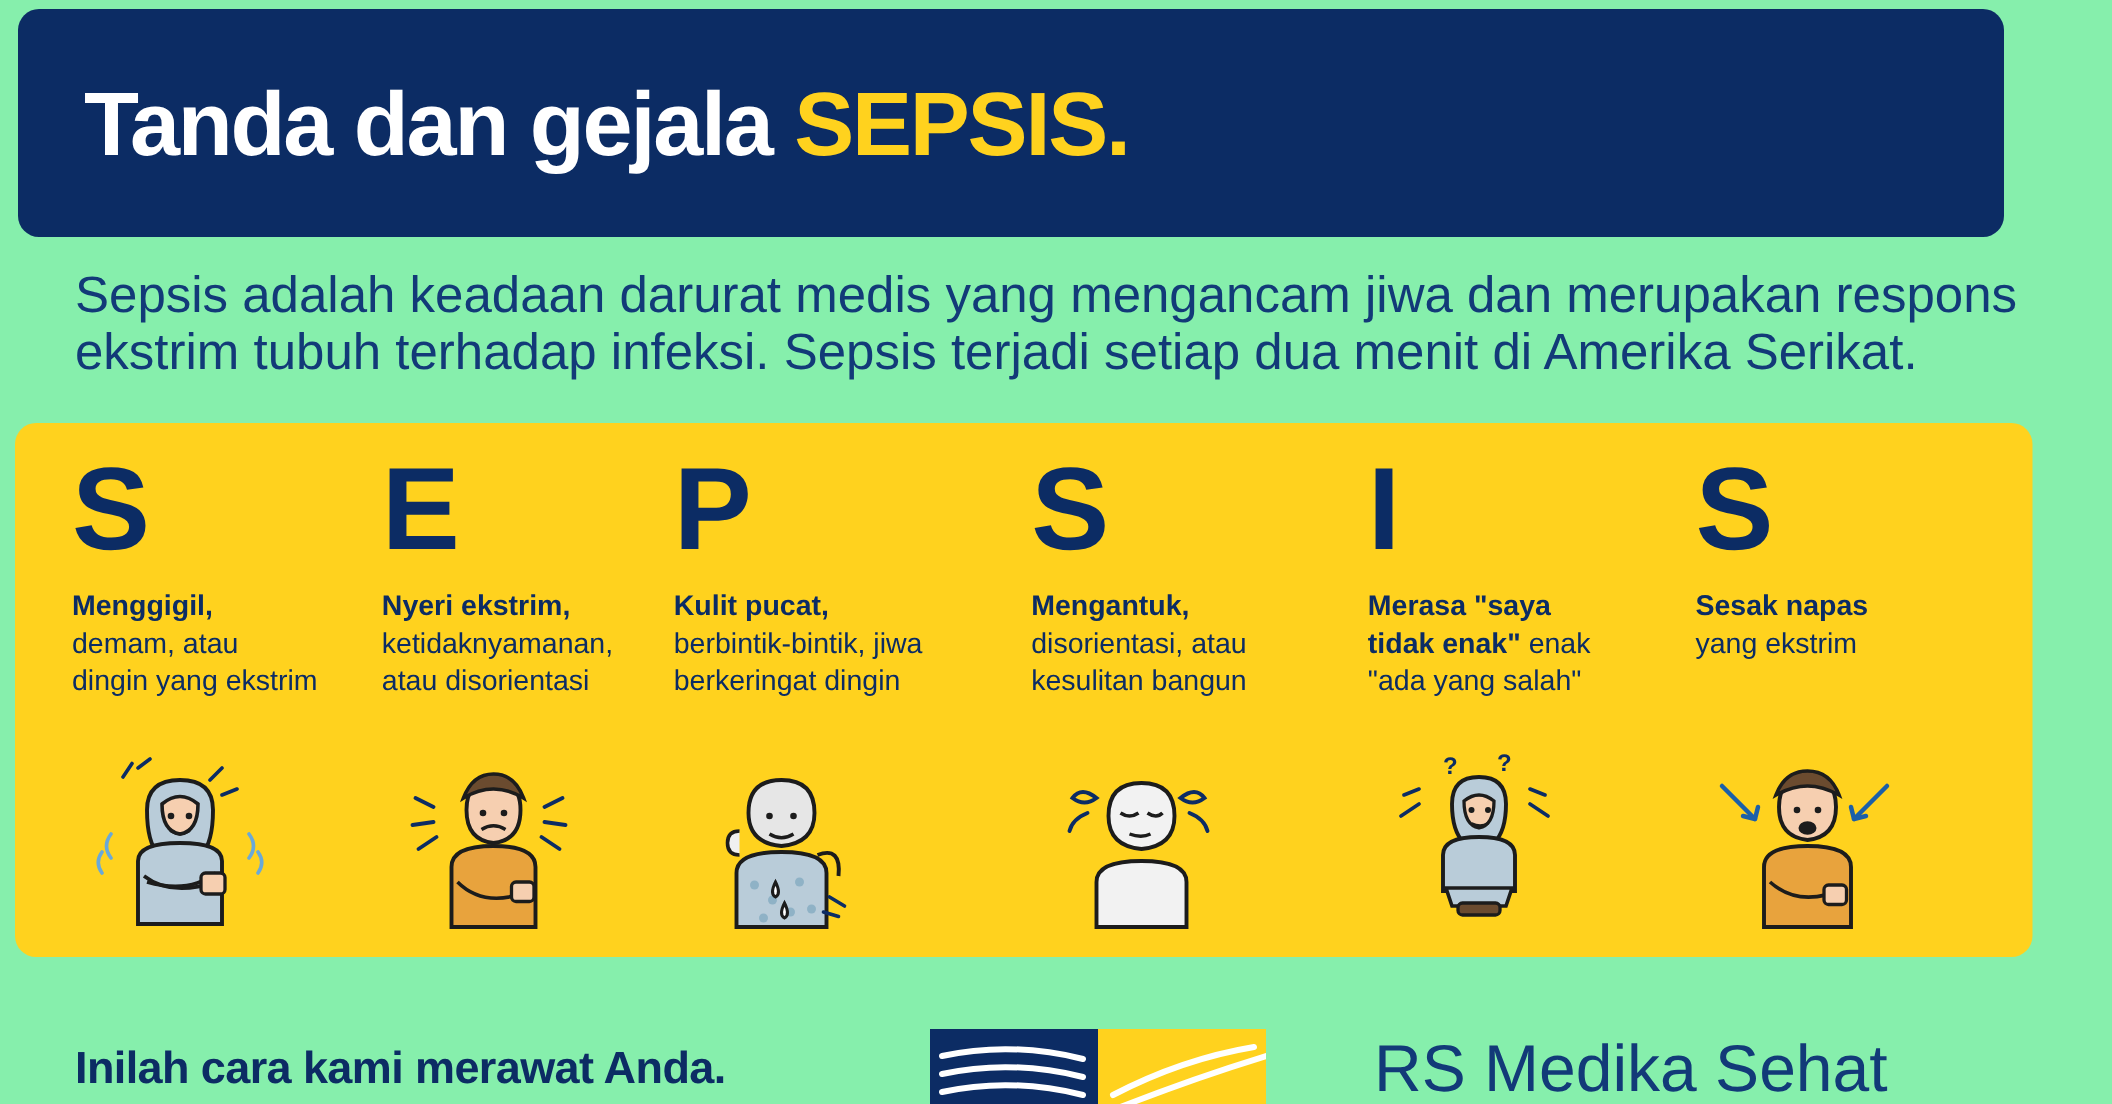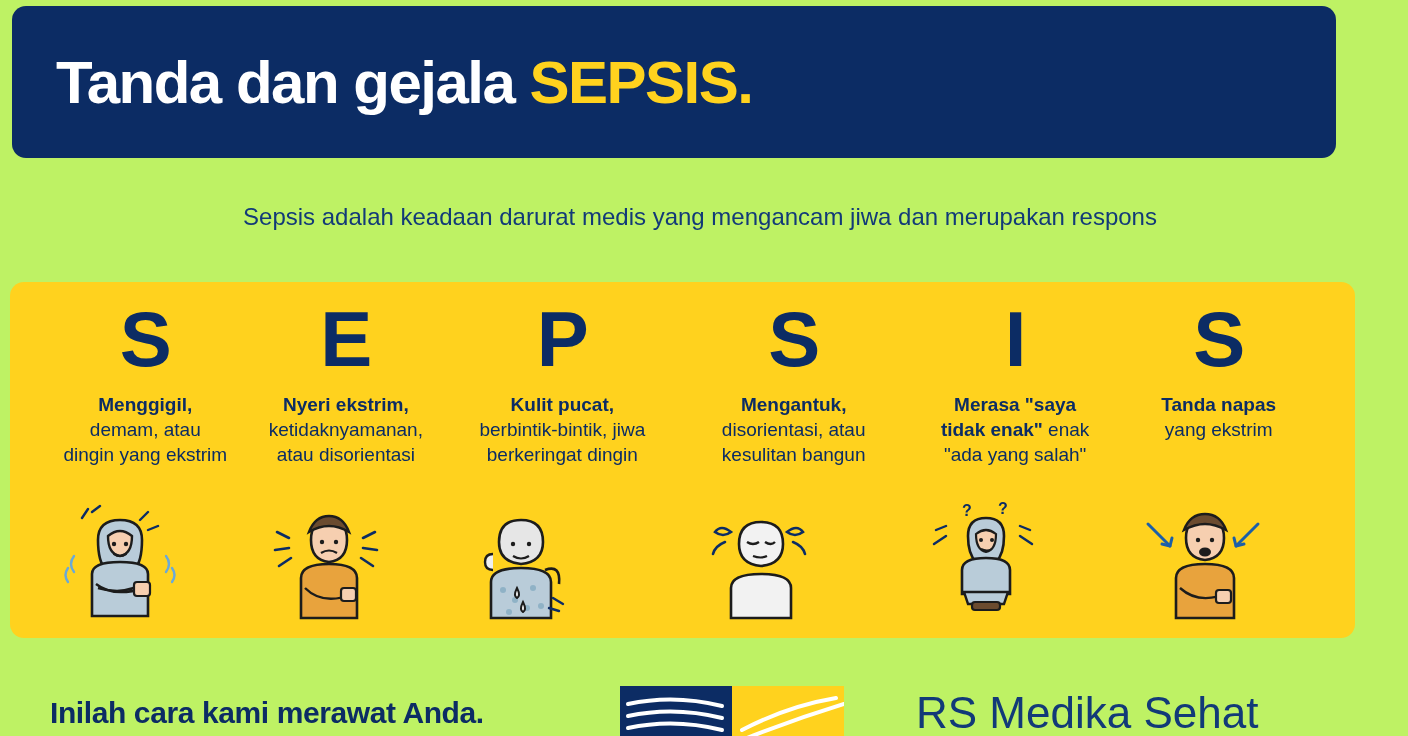--- a/index.html
+++ b/index.html
@@ -11,22 +11,21 @@
     width: 1408px;
     height: 736px;
     font-family: "Liberation Sans", sans-serif;
     overflow: hidden;
     position: relative;
   }
   .page {
     position: relative;
     width: 1408px;
     height: 736px;
-    background: #bef264;
-    text-align: center;
+    background: #86efac;
   }
 
   
   .header-bar {
     position: absolute;
     left: 12px;
     top: 6px;
     width: 1324px;
     height: 152px;
     background: #0c2c64;
@@ -46,24 +45,23 @@
   .header-title .accent {
     color: #ffd21e;
   }
 
   
   .intro {
     position: absolute;
     left: 50px;
     top: 178px;
     width: 1300px;
-    font-size: 24px;
+    font-size: 34px;
     line-height: 38px;
     color: #123a78;
-    margin-top: 20px;
   }
   .intro div { white-space: nowrap; }
 
   
   .yellow-panel {
     position: absolute;
     left: 10px;
     top: 282px;
     width: 1345px;
     height: 356px;
@@ -156,20 +154,21 @@
 <div class="page">
 
   <div class="header-bar">
     <div class="header-title">
       <span>Tanda dan gejala </span><span class="accent">SEPSIS.</span>
     </div>
   </div>
 
   <div class="intro">
     <div>Sepsis adalah keadaan darurat medis yang mengancam jiwa dan merupakan respons</div>
+    <div>ekstrim tubuh terhadap infeksi. Sepsis terjadi setiap dua menit di Amerika Serikat.</div>
   </div>
 
   <div class="yellow-panel">
     <div class="cols">
 
       <div class="col c0">
         <div class="big-letter">S</div>
         <div class="sym-text">
           <b>Menggigil,</b><br>
           <span>demam, atau</span><br>
@@ -300,21 +299,21 @@
             <path d="M50 74 q0 -12 24 -12 q24 0 24 12 l0 24 l-48 0 z" fill="#b9ccd9" stroke="#1c1c1c" stroke-width="2.6"></path>
             <path d="M52 96 l44 0 l-4 12 l-36 0 z" fill="#b9ccd9" stroke="#1c1c1c" stroke-width="2.4"></path>
             <rect x="60" y="106" width="28" height="8" rx="3" fill="#6b4b2f" stroke="#1c1c1c" stroke-width="2.2"></rect>
           </svg>
         </div>
       </div>
 
       <div class="col c5">
         <div class="big-letter">S</div>
         <div class="sym-text">
-          <b>Tanda napas</b><br>
+          <b>Sesak napas</b><br>
           <span>yang ekstrim</span><br>
           <span></span>
         </div>
         <div class="illus">
           <svg viewBox="0 0 150 128" width="150" height="128">
             <g stroke="#1b5fa8" stroke-width="3" fill="none" stroke-linecap="round">
               <path d="M18 28 q14 14 22 22" marker-end=""></path>
               <path d="M40 50 l-8 -2 M40 50 l2 -8"></path>
               <path d="M128 28 q-14 14 -22 22"></path>
               <path d="M106 50 l8 -2 M106 50 l-2 -8"></path>

